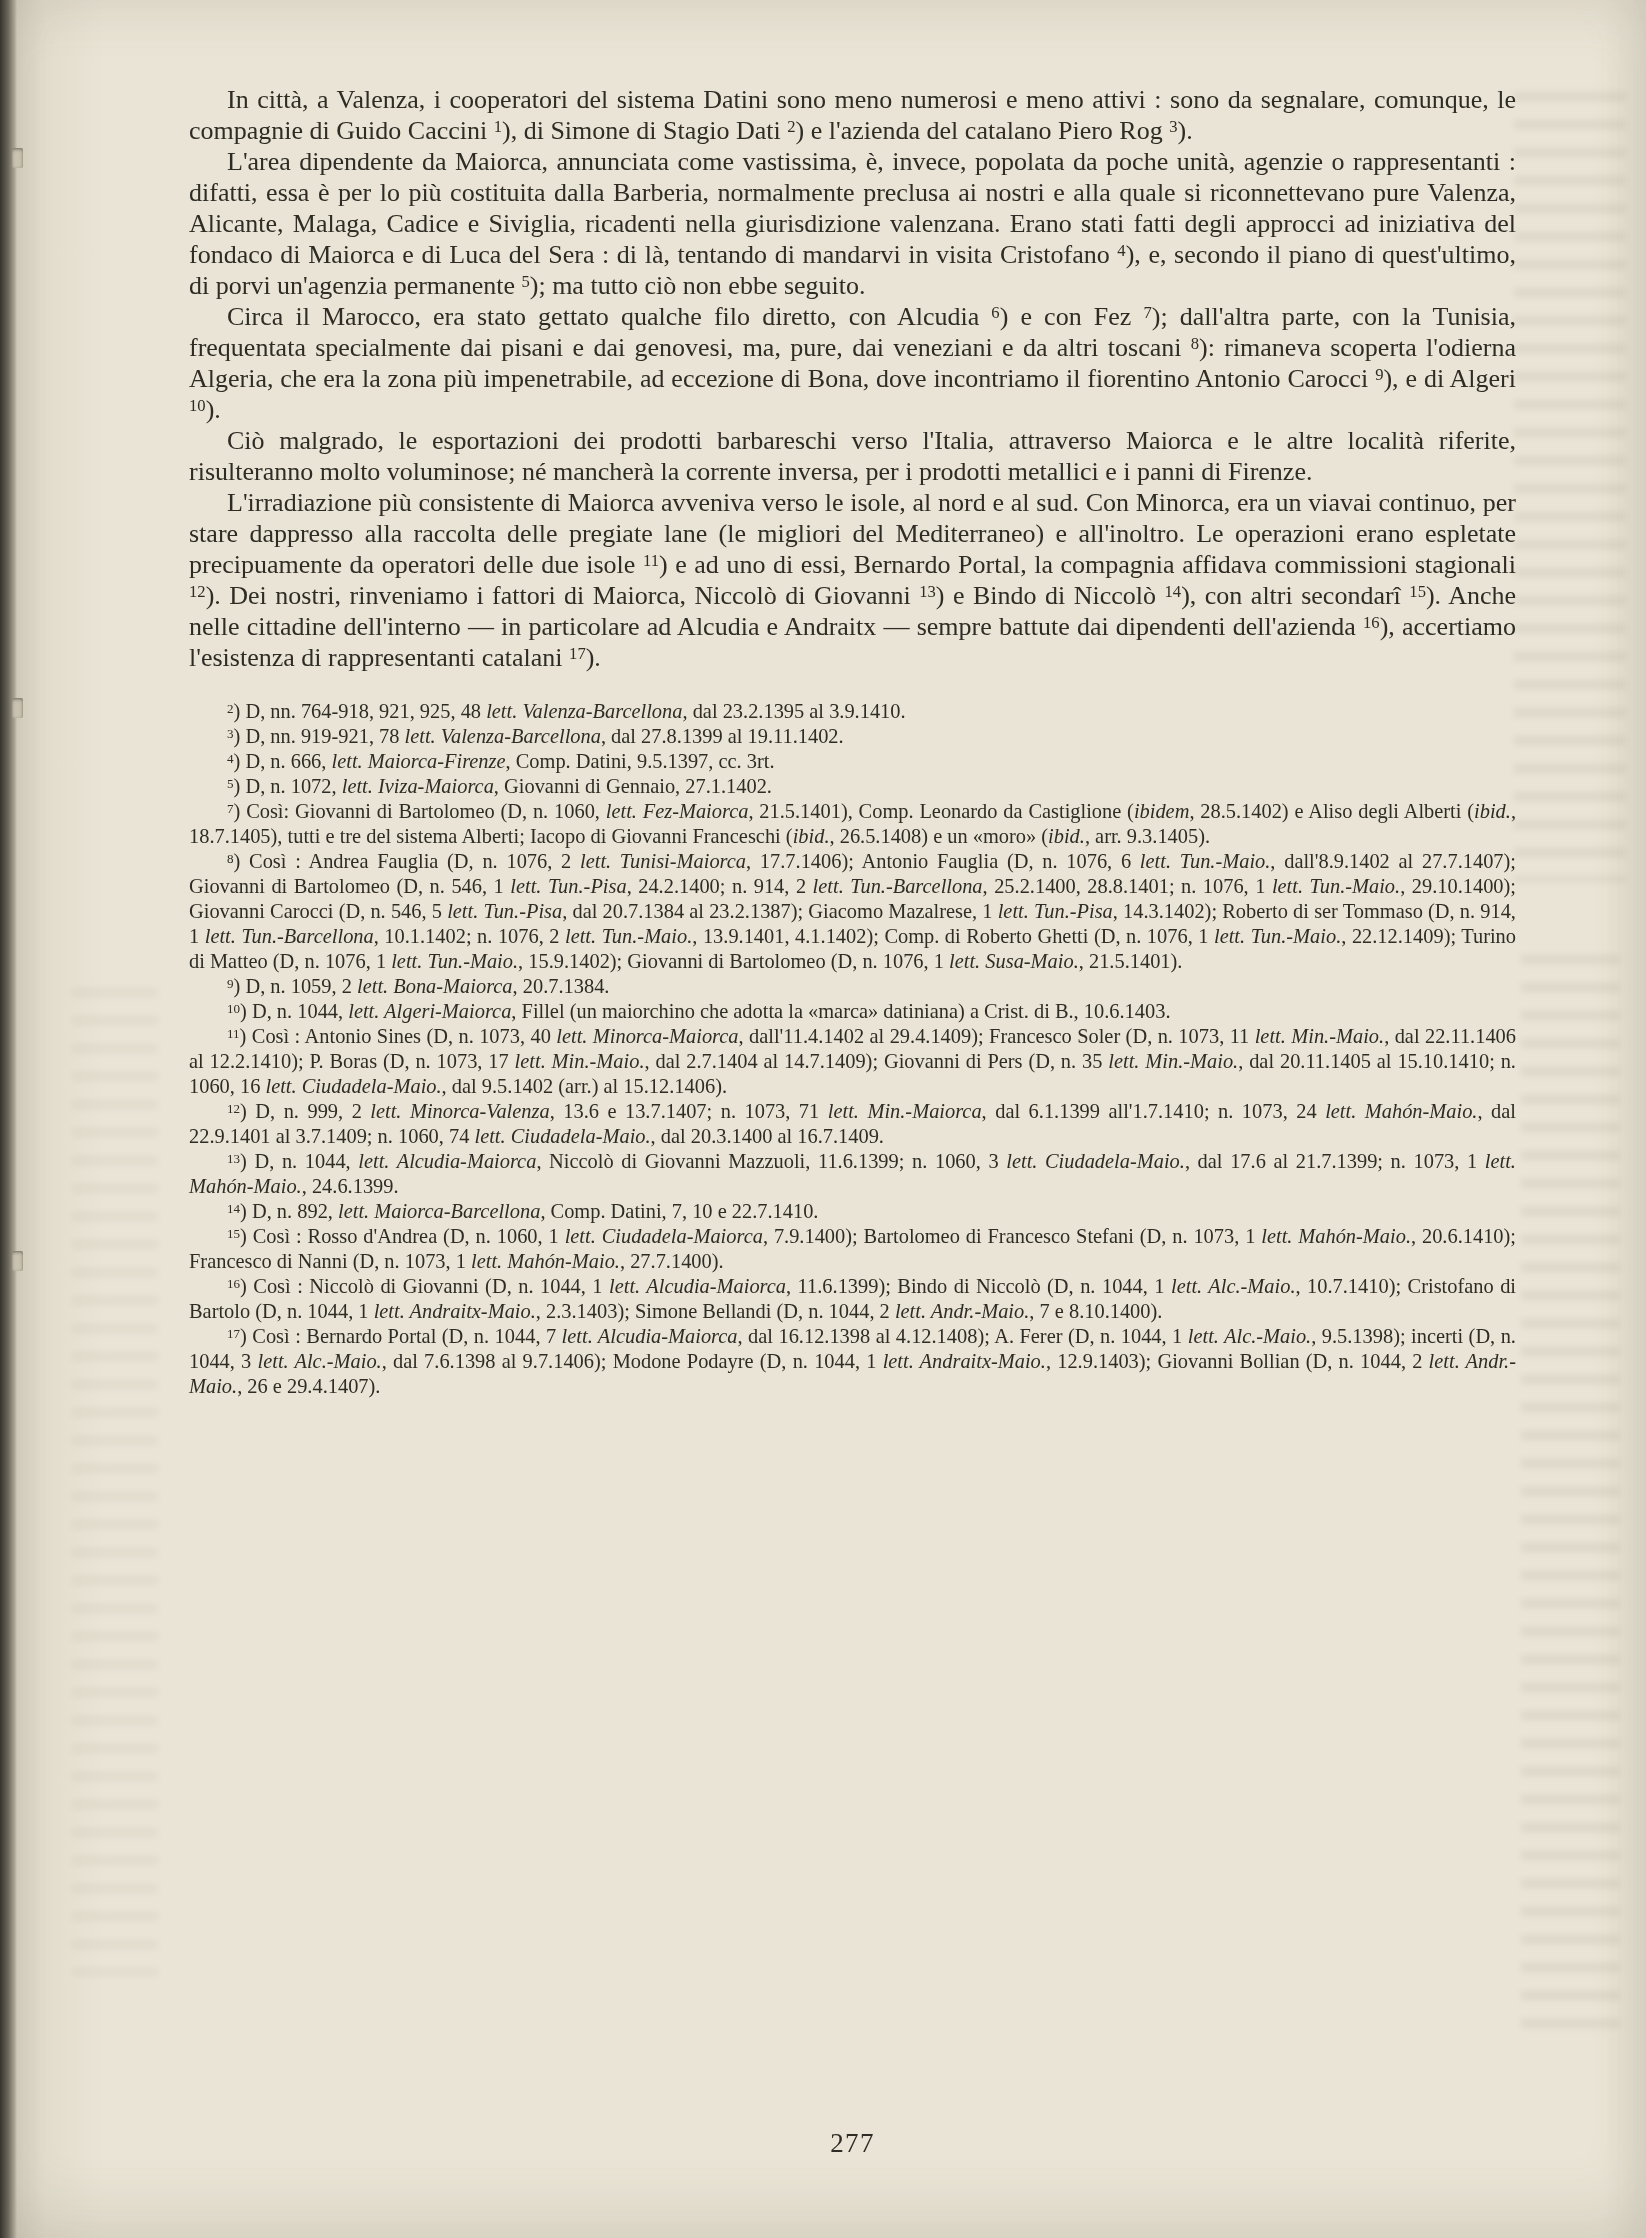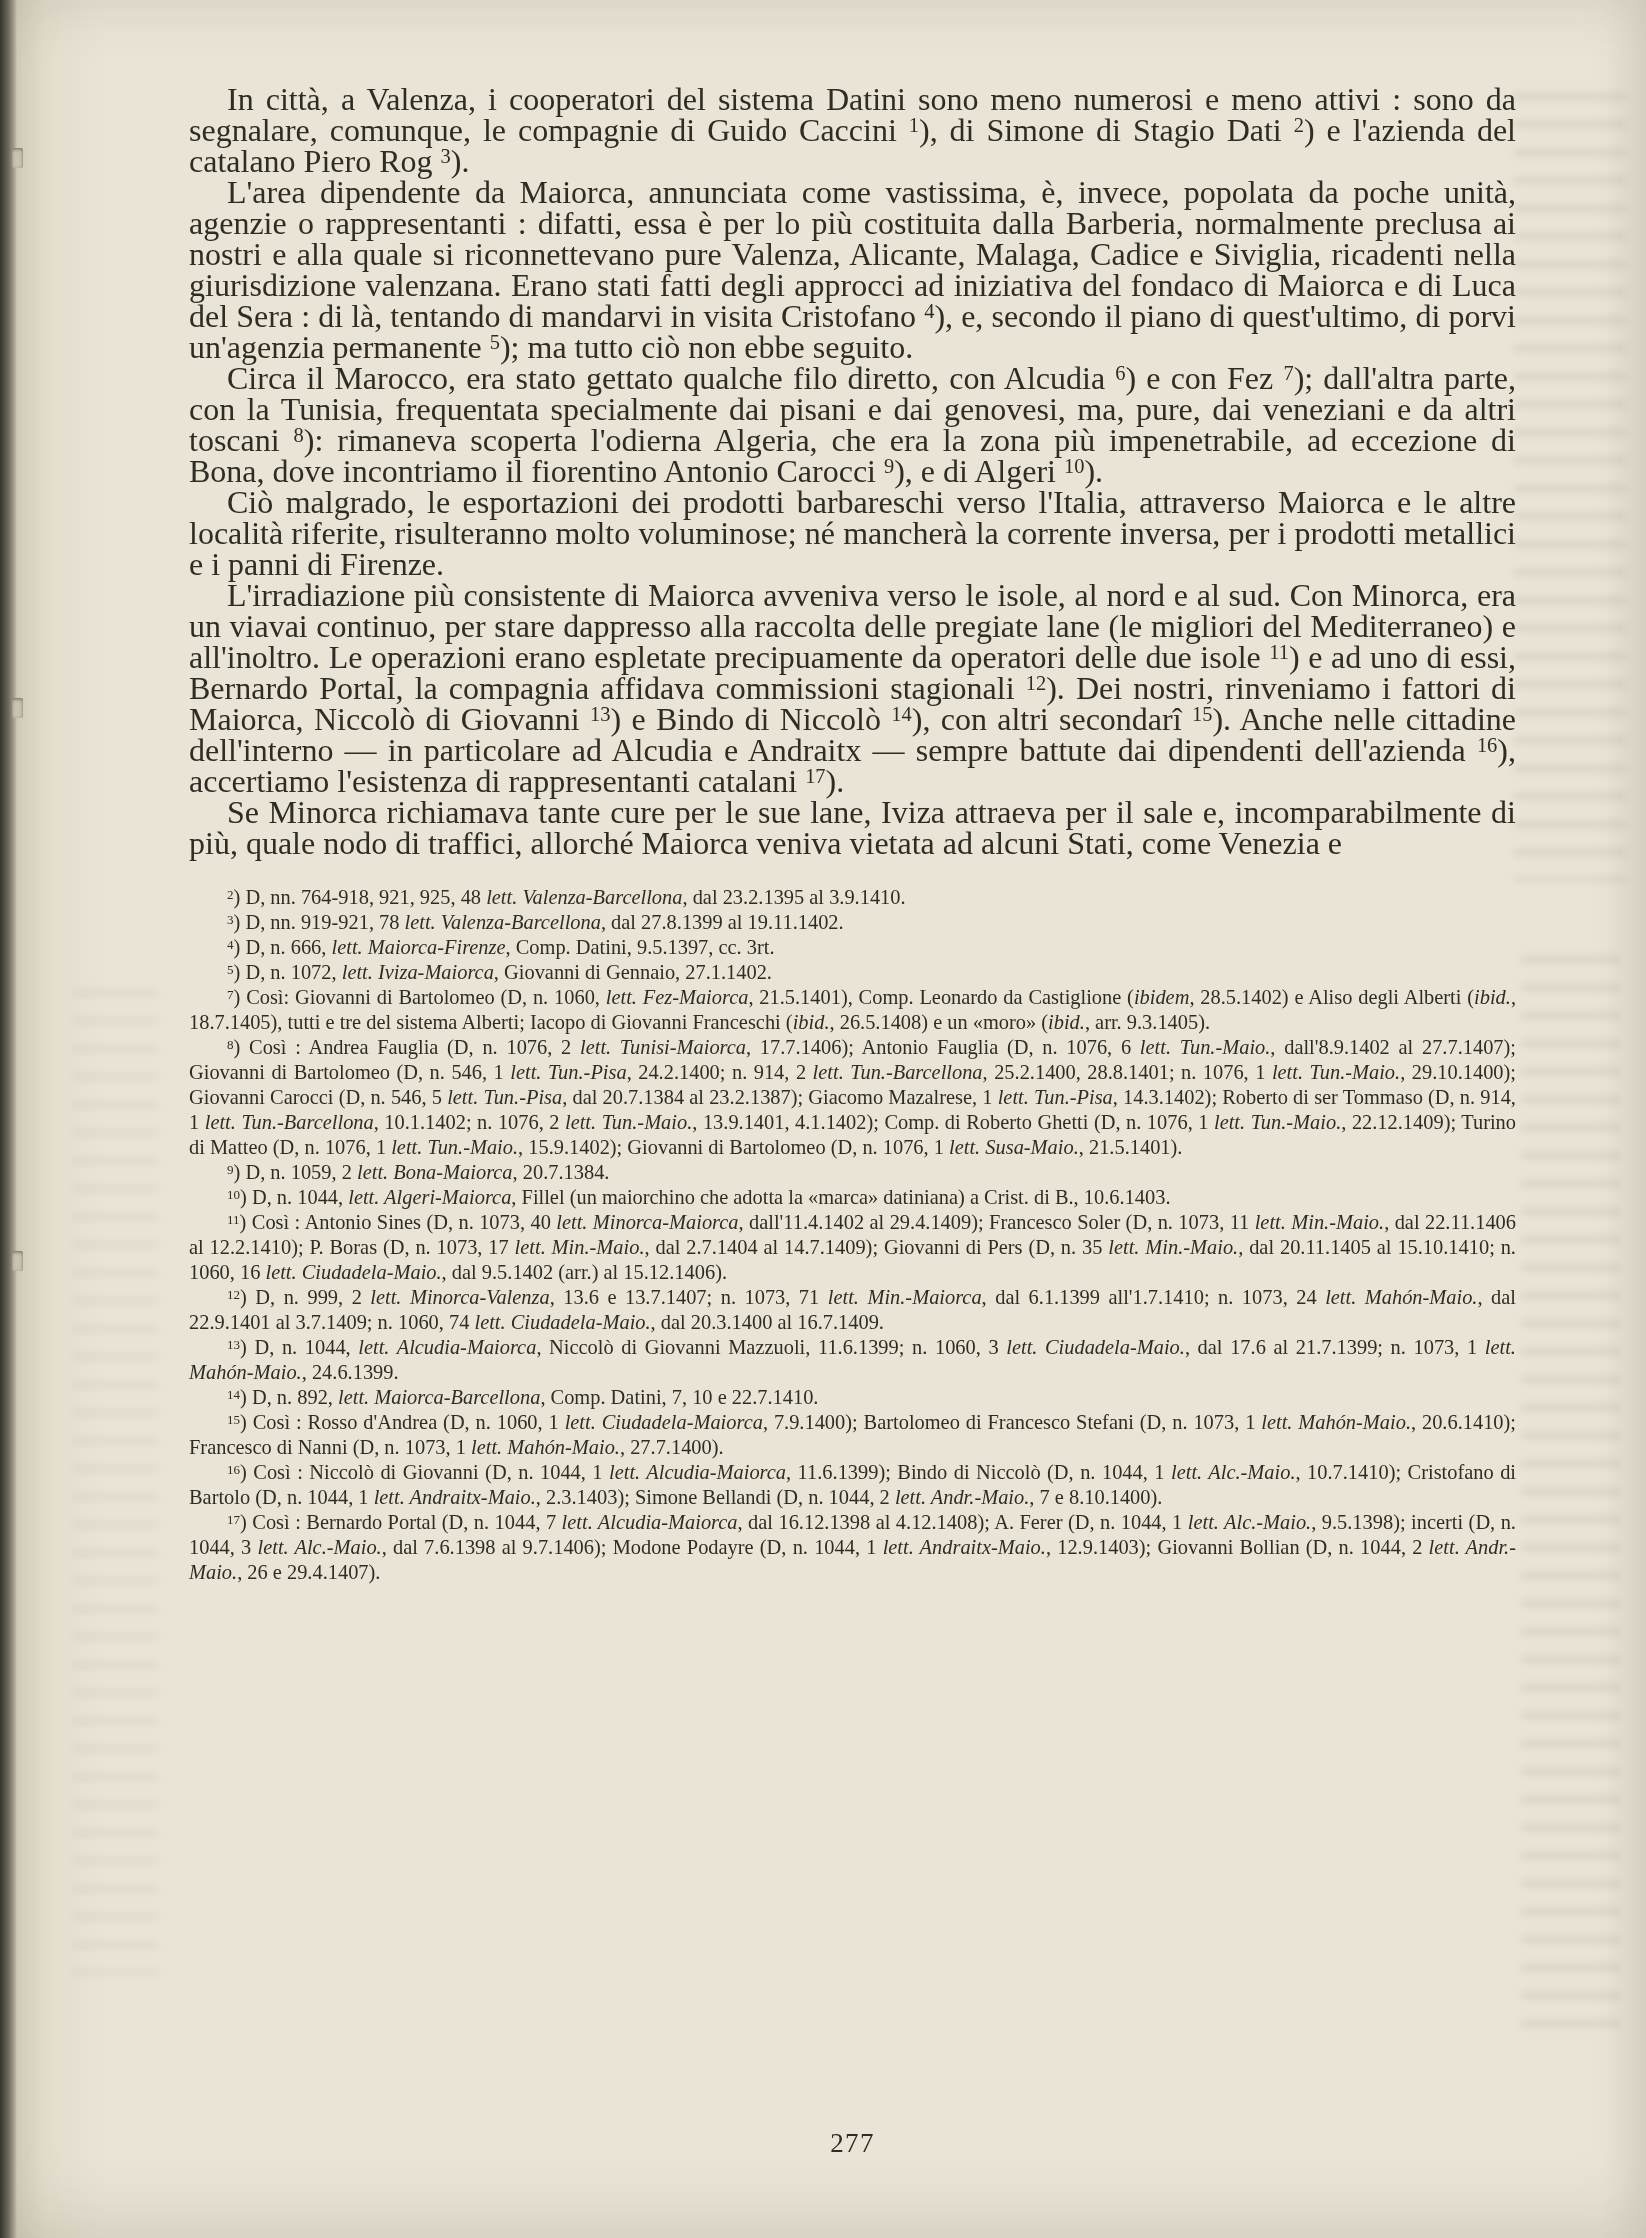--- a/index.html
+++ b/index.html
@@ -25,21 +25,21 @@
     position:absolute;left:12px;width:10.5px;height:20px;
     background:#c9c3b0;box-shadow:inset 0 1.3px 3.3px rgba(40,38,32,.55);border-radius:2px;
   }
   .bleed{
     position:absolute;filter:blur(3.3px);opacity:.28;pointer-events:none;
     background:repeating-linear-gradient(180deg, rgba(112,106,90,.35) 0 8.6px, rgba(112,106,90,0) 8.6px 28px);
   }
   .content{position:absolute;left:189px;top:84px;width:1327px;}
   .para{
     margin:0;text-indent:38px;text-align:justify;
-    font-size:32px;line-height:31px;hyphens:auto;-webkit-hyphens:auto;
+    font-size:26px;line-height:31px;hyphens:auto;-webkit-hyphens:auto;
   }
   .footnotes{margin-top:26px;}
   .fn{
     margin:0;text-indent:38px;text-align:justify;
     font-size:20.4px;line-height:25px;hyphens:auto;-webkit-hyphens:auto;
   }
   sup{font-size:64%;line-height:0;position:relative;top:-0.42em;vertical-align:baseline;}
   .it{font-style:italic;}
   .page-number{
     position:absolute;left:189px;width:1327px;top:2128px;
@@ -61,21 +61,20 @@
   <div class="bleed" style="left:72px;top:988px;width:86px;height:988px;opacity:.18;"></div>
 
   <div class="content">
 
     <div class="body-text">
       <p class="para"><span>In città, a Valenza, i cooperatori del sistema Datini sono meno numerosi e meno attivi : sono da segnalare, comunque, le compagnie di Guido Caccini </span><sup>1</sup><span>), di Simone di Stagio Dati </span><sup>2</sup><span>) e l'azienda del catalano Piero Rog </span><sup>3</sup><span>).</span></p>
       <p class="para"><span>L'area dipendente da Maiorca, annunciata come vastissima, è, invece, popolata da poche unità, agenzie o rappresentanti : difatti, essa è per lo più costituita dalla Barberia, normalmente preclusa ai nostri e alla quale si riconnettevano pure Valenza, Alicante, Malaga, Cadice e Siviglia, ricadenti nella giurisdizione valenzana. Erano stati fatti degli approcci ad iniziativa del fondaco di Maiorca e di Luca del Sera : di là, tentando di mandarvi in visita Cristofano </span><sup>4</sup><span>), e, secondo il piano di quest'ultimo, di porvi un'agenzia permanente </span><sup>5</sup><span>); ma tutto ciò non ebbe seguito.</span></p>
       <p class="para"><span>Circa il Marocco, era stato gettato qualche filo diretto, con Alcudia </span><sup>6</sup><span>) e con Fez </span><sup>7</sup><span>); dall'altra parte, con la Tunisia, frequentata specialmente dai pisani e dai genovesi, ma, pure, dai veneziani e da altri toscani </span><sup>8</sup><span>): rimaneva scoperta l'odierna Algeria, che era la zona più impenetrabile, ad eccezione di Bona, dove incontriamo il fiorentino Antonio Carocci </span><sup>9</sup><span>), e di Algeri </span><sup>10</sup><span>).</span></p>
       <p class="para"><span>Ciò malgrado, le esportazioni dei prodotti barbareschi verso l'Italia, attraverso Maiorca e le altre località riferite, risulteranno molto voluminose; né mancherà la corrente inversa, per i prodotti metallici e i panni di Firenze.</span></p>
       <p class="para"><span>L'irradiazione più consistente di Maiorca avveniva verso le isole, al nord e al sud. Con Minorca, era un viavai continuo, per stare dappresso alla raccolta delle pregiate lane (le migliori del Mediterraneo) e all'inoltro. Le operazioni erano espletate precipuamente da operatori delle due isole </span><sup>11</sup><span>) e ad uno di essi, Bernardo Portal, la compagnia affidava commissioni stagionali </span><sup>12</sup><span>). Dei nostri, rinveniamo i fattori di Maiorca, Niccolò di Giovanni </span><sup>13</sup><span>) e Bindo di Niccolò </span><sup>14</sup><span>), con altri secondarî </span><sup>15</sup><span>). Anche nelle cittadine dell'interno — in particolare ad Alcudia e Andraitx — sempre battute dai dipendenti dell'azienda </span><sup>16</sup><span>), accertiamo l'esistenza di rappresentanti catalani </span><sup>17</sup><span>).</span></p>
-      <p class="para"><span>Se Minorca richiamava tante cure per le sue lane, Iviza attraeva per il sale e, incomparabilmente di più, quale nodo di traffici, allorché Maiorca veniva vietata ad alcuni Stati, come Venezia e</span></p>
     </div>
 
     <div class="footnotes">
       <p class="fn"><sup>2</sup><span>) D, nn. 764-918, 921, 925, 48 </span><span class="it">lett. Valenza-Barcellona</span><span>, dal 23.2.1395 al 3.9.1410.</span></p>
       <p class="fn"><sup>3</sup><span>) D, nn. 919-921, 78 </span><span class="it">lett. Valenza-Barcellona</span><span>, dal 27.8.1399 al 19.11.1402.</span></p>
       <p class="fn"><sup>4</sup><span>) D, n. 666, </span><span class="it">lett. Maiorca-Firenze</span><span>, Comp. Datini, 9.5.1397, cc. 3rt.</span></p>
       <p class="fn"><sup>5</sup><span>) D, n. 1072, </span><span class="it">lett. Iviza-Maiorca</span><span>, Giovanni di Gennaio, 27.1.1402.</span></p>
       <p class="fn"><sup>7</sup><span>) Così: Giovanni di Bartolomeo (D, n. 1060, </span><span class="it">lett. Fez-Maiorca</span><span>, 21.5.1401), Comp. Leonardo da Castiglione (</span><span class="it">ibidem</span><span>, 28.5.1402) e Aliso degli Alberti (</span><span class="it">ibid.</span><span>, 18.7.1405), tutti e tre del sistema Alberti; Iacopo di Giovanni Franceschi (</span><span class="it">ibid.</span><span>, 26.5.1408) e un «moro» (</span><span class="it">ibid.</span><span>, arr. 9.3.1405).</span></p>
       <p class="fn"><sup>8</sup><span>) Così : Andrea Fauglia (D, n. 1076, 2 </span><span class="it">lett. Tunisi-Maiorca</span><span>, 17.7.1406); Antonio Fauglia (D, n. 1076, 6 </span><span class="it">lett. Tun.-Maio.</span><span>, dall'8.9.1402 al 27.7.1407); Giovanni di Bartolomeo (D, n. 546, 1 </span><span class="it">lett. Tun.-Pisa</span><span>, 24.2.1400; n. 914, 2 </span><span class="it">lett. Tun.-Barcellona</span><span>, 25.2.1400, 28.8.1401; n. 1076, 1 </span><span class="it">lett. Tun.-Maio.</span><span>, 29.10.1400); Giovanni Carocci (D, n. 546, 5 </span><span class="it">lett. Tun.-Pisa</span><span>, dal 20.7.1384 al 23.2.1387); Giacomo Mazalrese, 1 </span><span class="it">lett. Tun.-Pisa</span><span>, 14.3.1402); Roberto di ser Tommaso (D, n. 914, 1 </span><span class="it">lett. Tun.-Barcellona</span><span>, 10.1.1402; n. 1076, 2 </span><span class="it">lett. Tun.-Maio.</span><span>, 13.9.1401, 4.1.1402); Comp. di Roberto Ghetti (D, n. 1076, 1 </span><span class="it">lett. Tun.-Maio.</span><span>, 22.12.1409); Turino di Matteo (D, n. 1076, 1 </span><span class="it">lett. Tun.-Maio.</span><span>, 15.9.1402); Giovanni di Bartolomeo (D, n. 1076, 1 </span><span class="it">lett. Susa-Maio.</span><span>, 21.5.1401).</span></p>
       <p class="fn"><sup>9</sup><span>) D, n. 1059, 2 </span><span class="it">lett. Bona-Maiorca</span><span>, 20.7.1384.</span></p>

